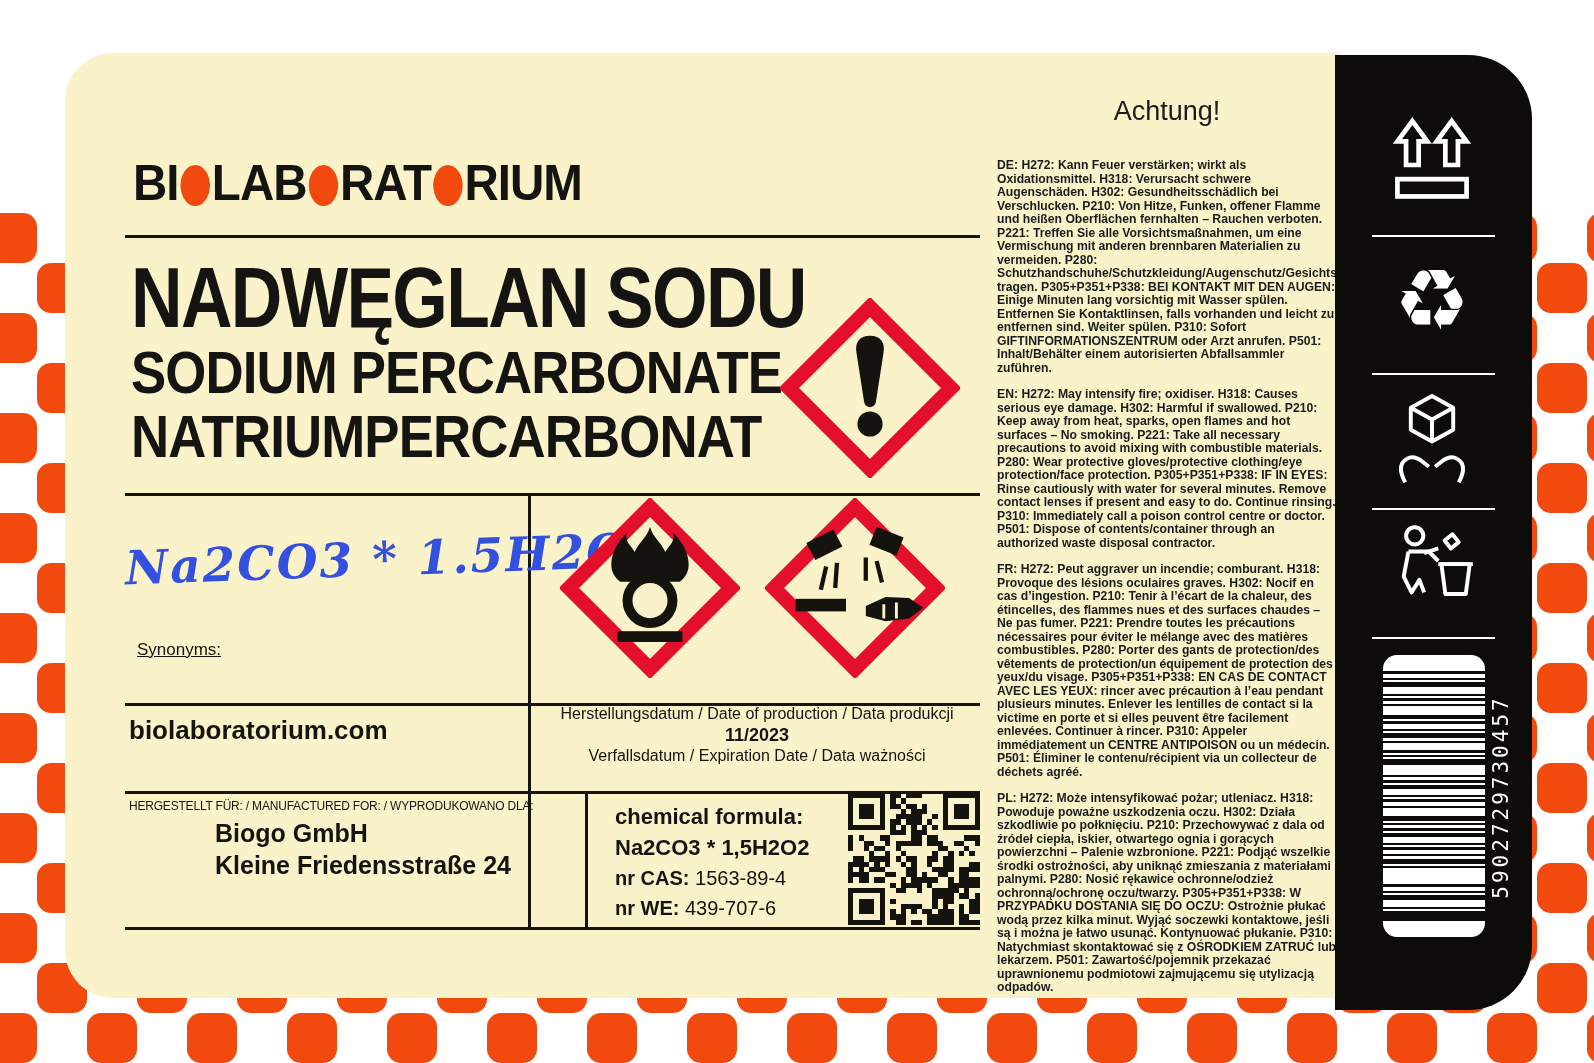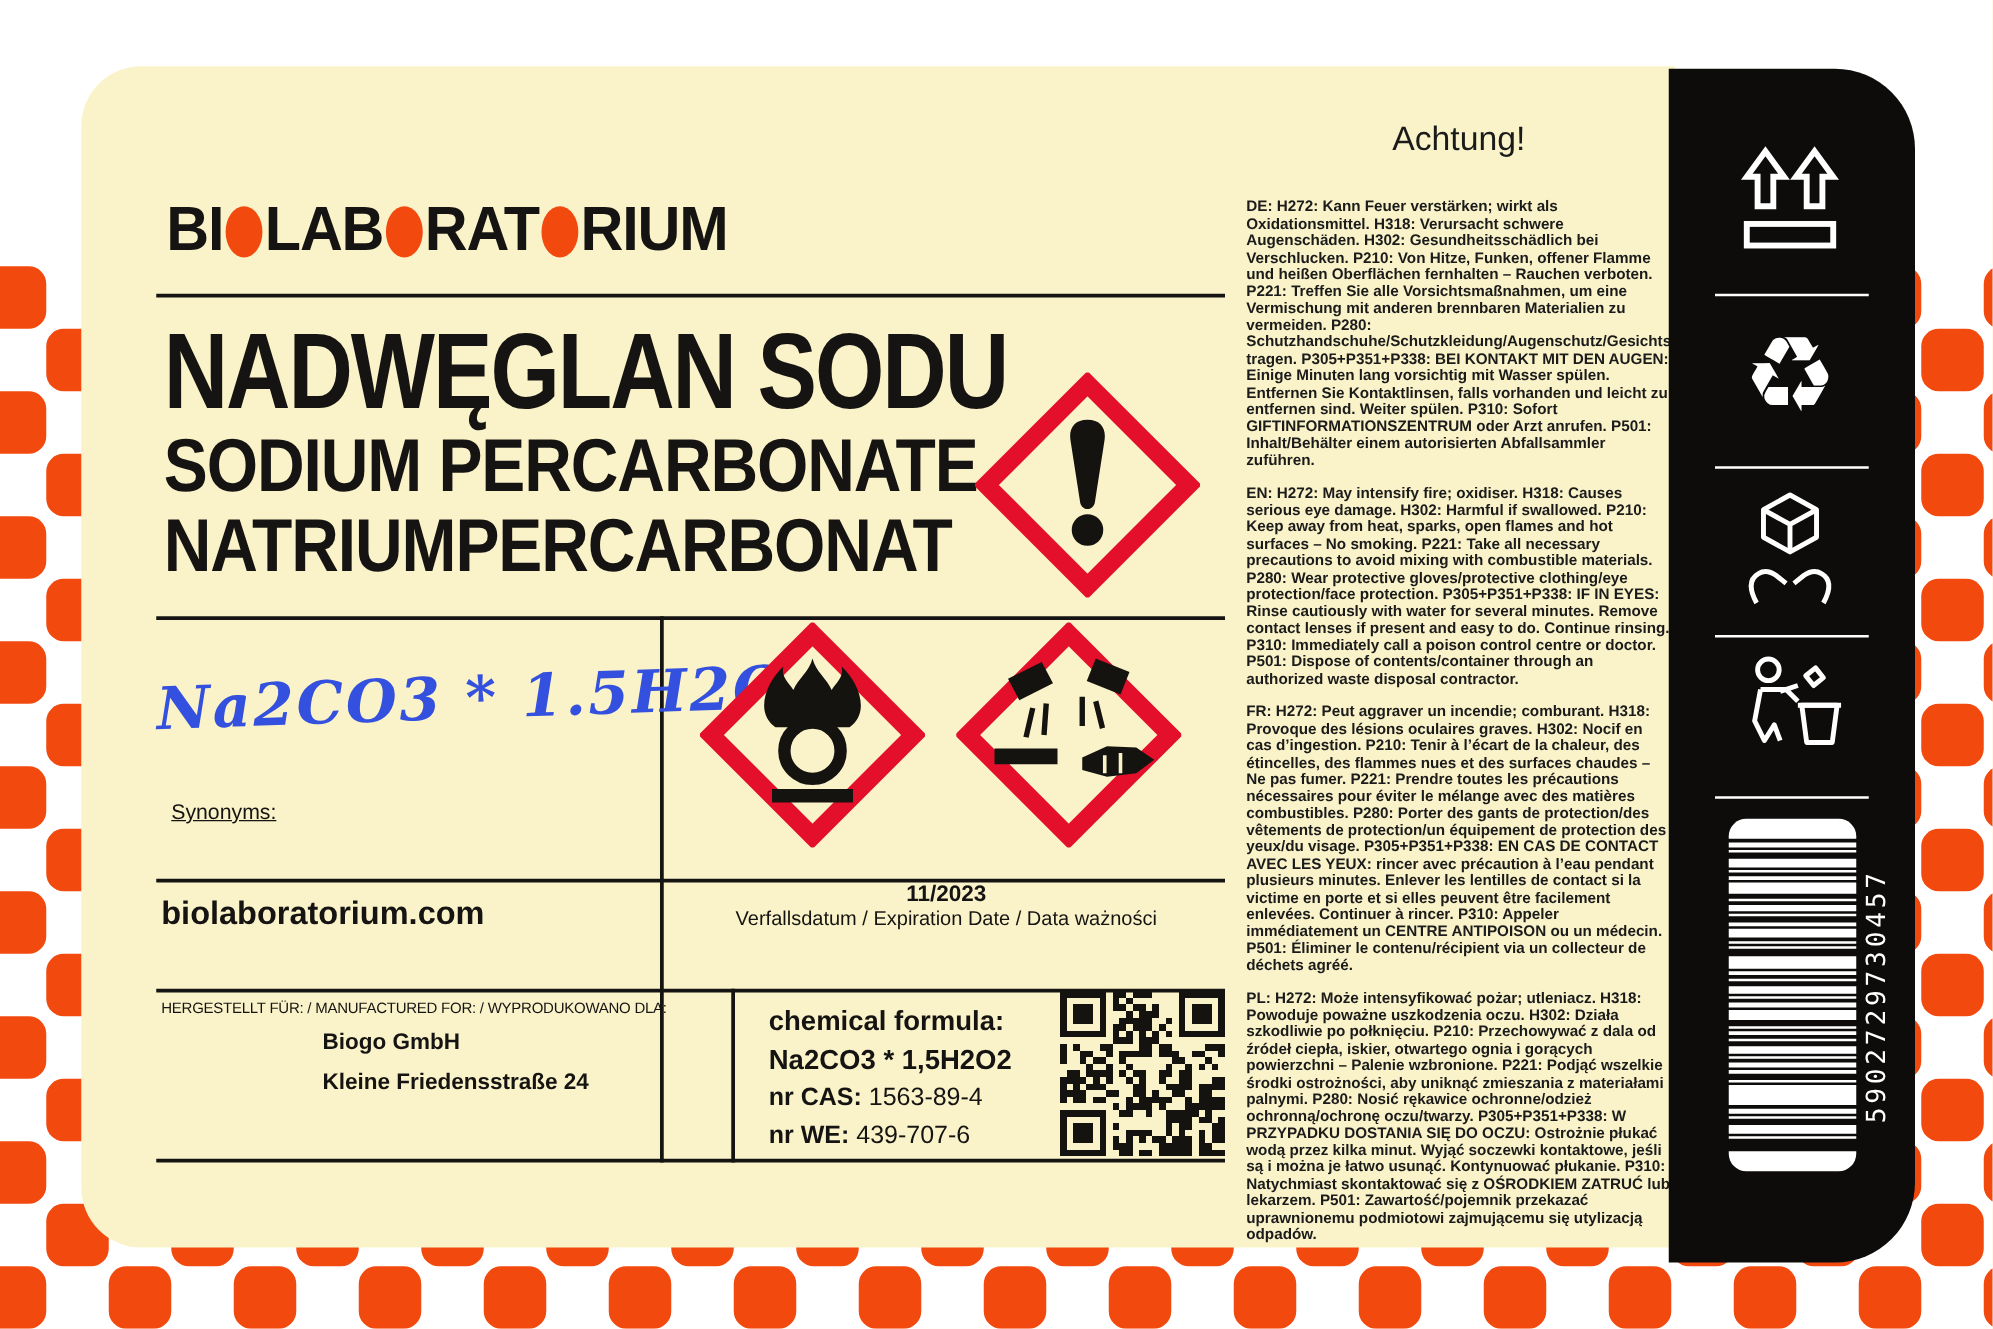--- a/index.html
+++ b/index.html
@@ -38,21 +38,21 @@
   .syn .synlabel{white-space:nowrap;text-decoration:underline;}
   .syn .synbody{white-space:nowrap;}
 
   .site{left:64px;top:662px;font-size:26px;font-weight:700;}
 
   .dates{left:468px;top:651px;width:448px;text-align:center;}
   .dates .dlabel{font-size:16px;line-height:20px;}
   .dates .dvalue{font-size:18px;line-height:22px;font-weight:700;}
 
   .manu-head{left:64px;top:746px;font-size:12px;letter-spacing:-.2px;white-space:nowrap;}
-  .manu{left:150px;top:764px;font-size:18px;line-height:32px;font-weight:700;margin-left:43px;}
+  .manu{left:150px;top:764px;font-size:25px;line-height:32px;font-weight:700;}
 
   .chem{left:550px;top:748px;font-size:20px;line-height:30px;}
   .chem .big{font-size:22px;font-weight:700;line-height:31px;}
   .chem b{font-weight:700;}
 
   .ghs{position:absolute;width:180px;height:180px;}
 
   
   .warn-head{left:932px;top:43px;width:340px;text-align:center;font-size:27px;color:#1b1b1b;}
   .warns{left:932px;top:106px;width:340px;display:flex;flex-direction:column;gap:13px;}
@@ -412,20 +412,21 @@
       <rect x="17" y="56" width="28" height="7" fill="#151310"></rect>
       <path d="M56 60 l11 -5 13 0.5 8 5.5 -8 6 -13 1.5 -11 -3 z" fill="#151310"></path>
       <path d="M66 59 l0 8 M73 58 l0 9" stroke="#FAF3C9" stroke-width="1.6"></path>
     </svg>
 
     <div class="rule" style="left:60px;top:650px;width:855px;"></div>
 
     <div class="abs site">biolaboratorium.com</div>
 
     <div class="abs dates">
+      <div class="dlabel">Herstellungsdatum / Date of production / Data produkcji</div>
       <div class="dvalue">11/2023</div>
       <div class="dlabel">Verfallsdatum / Expiration Date / Data ważności</div>
     </div>
 
     <div class="rule" style="left:60px;top:738px;width:855px;"></div>
     <div class="vrule" style="left:520px;top:738px;height:139px;"></div>
     <div class="rule" style="left:60px;top:874px;width:855px;"></div>
 
     <div class="abs manu-head">HERGESTELLT FÜR: / MANUFACTURED FOR: / WYPRODUKOWANO DLA:</div>
     <div class="abs manu">

